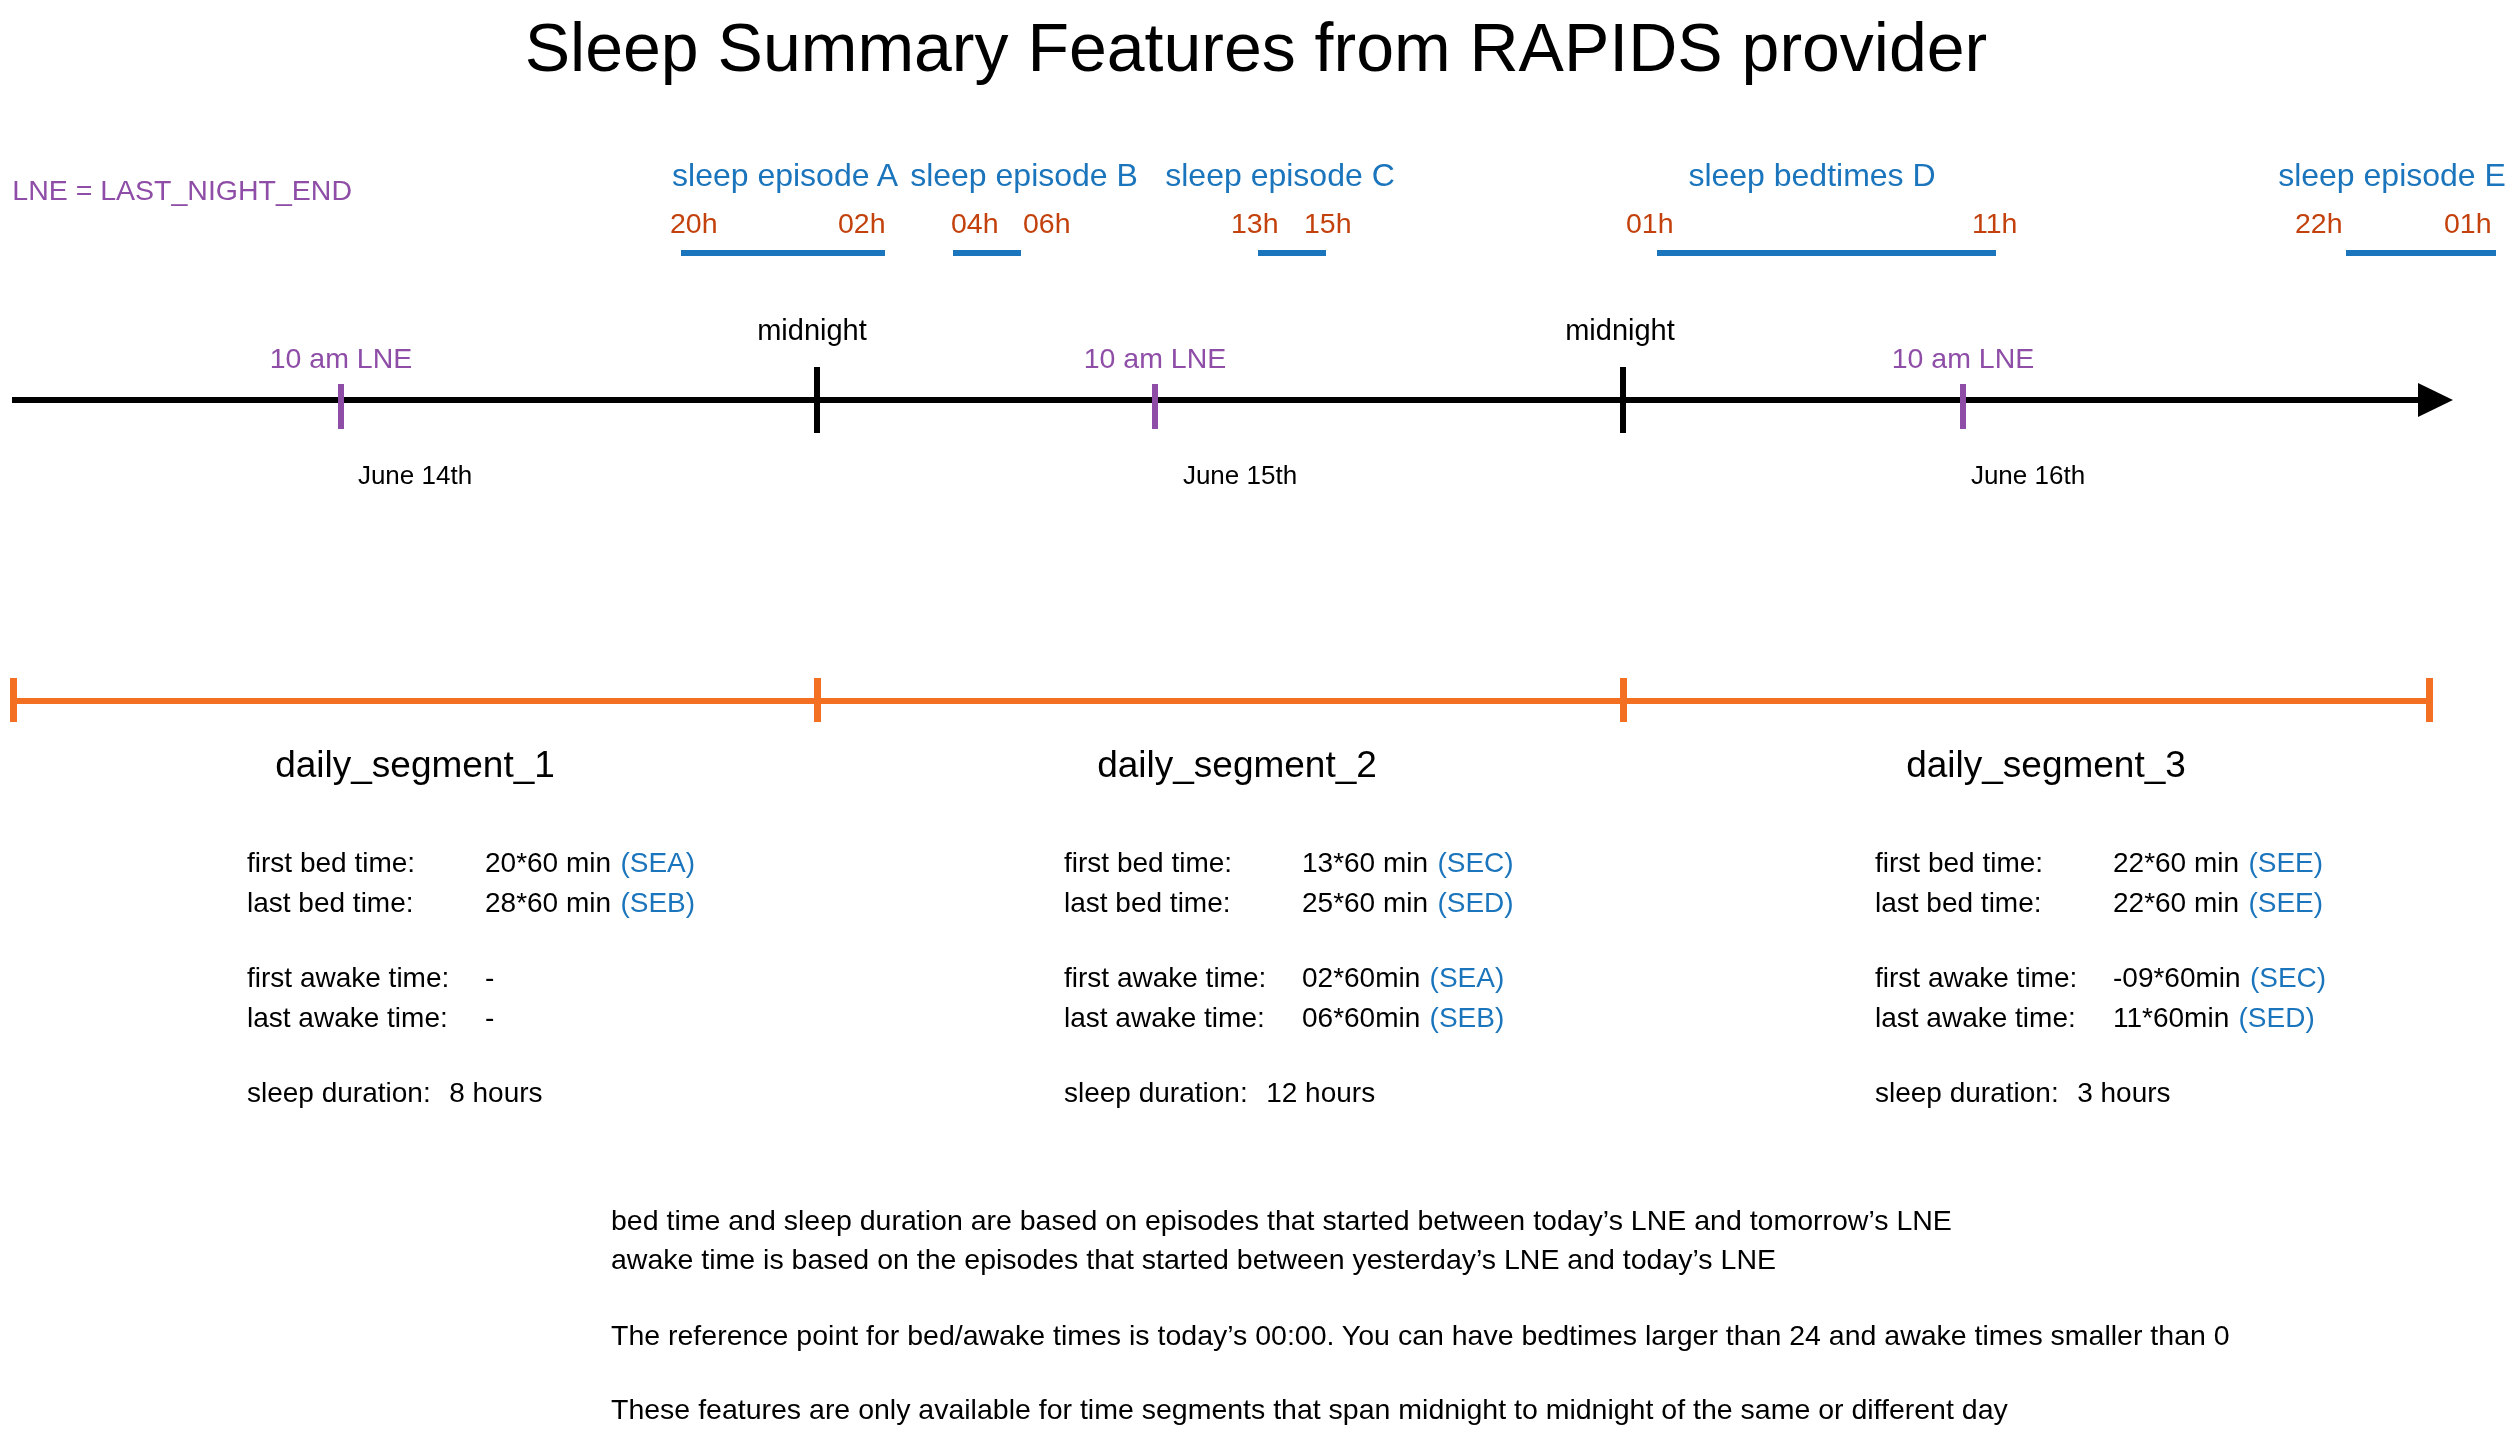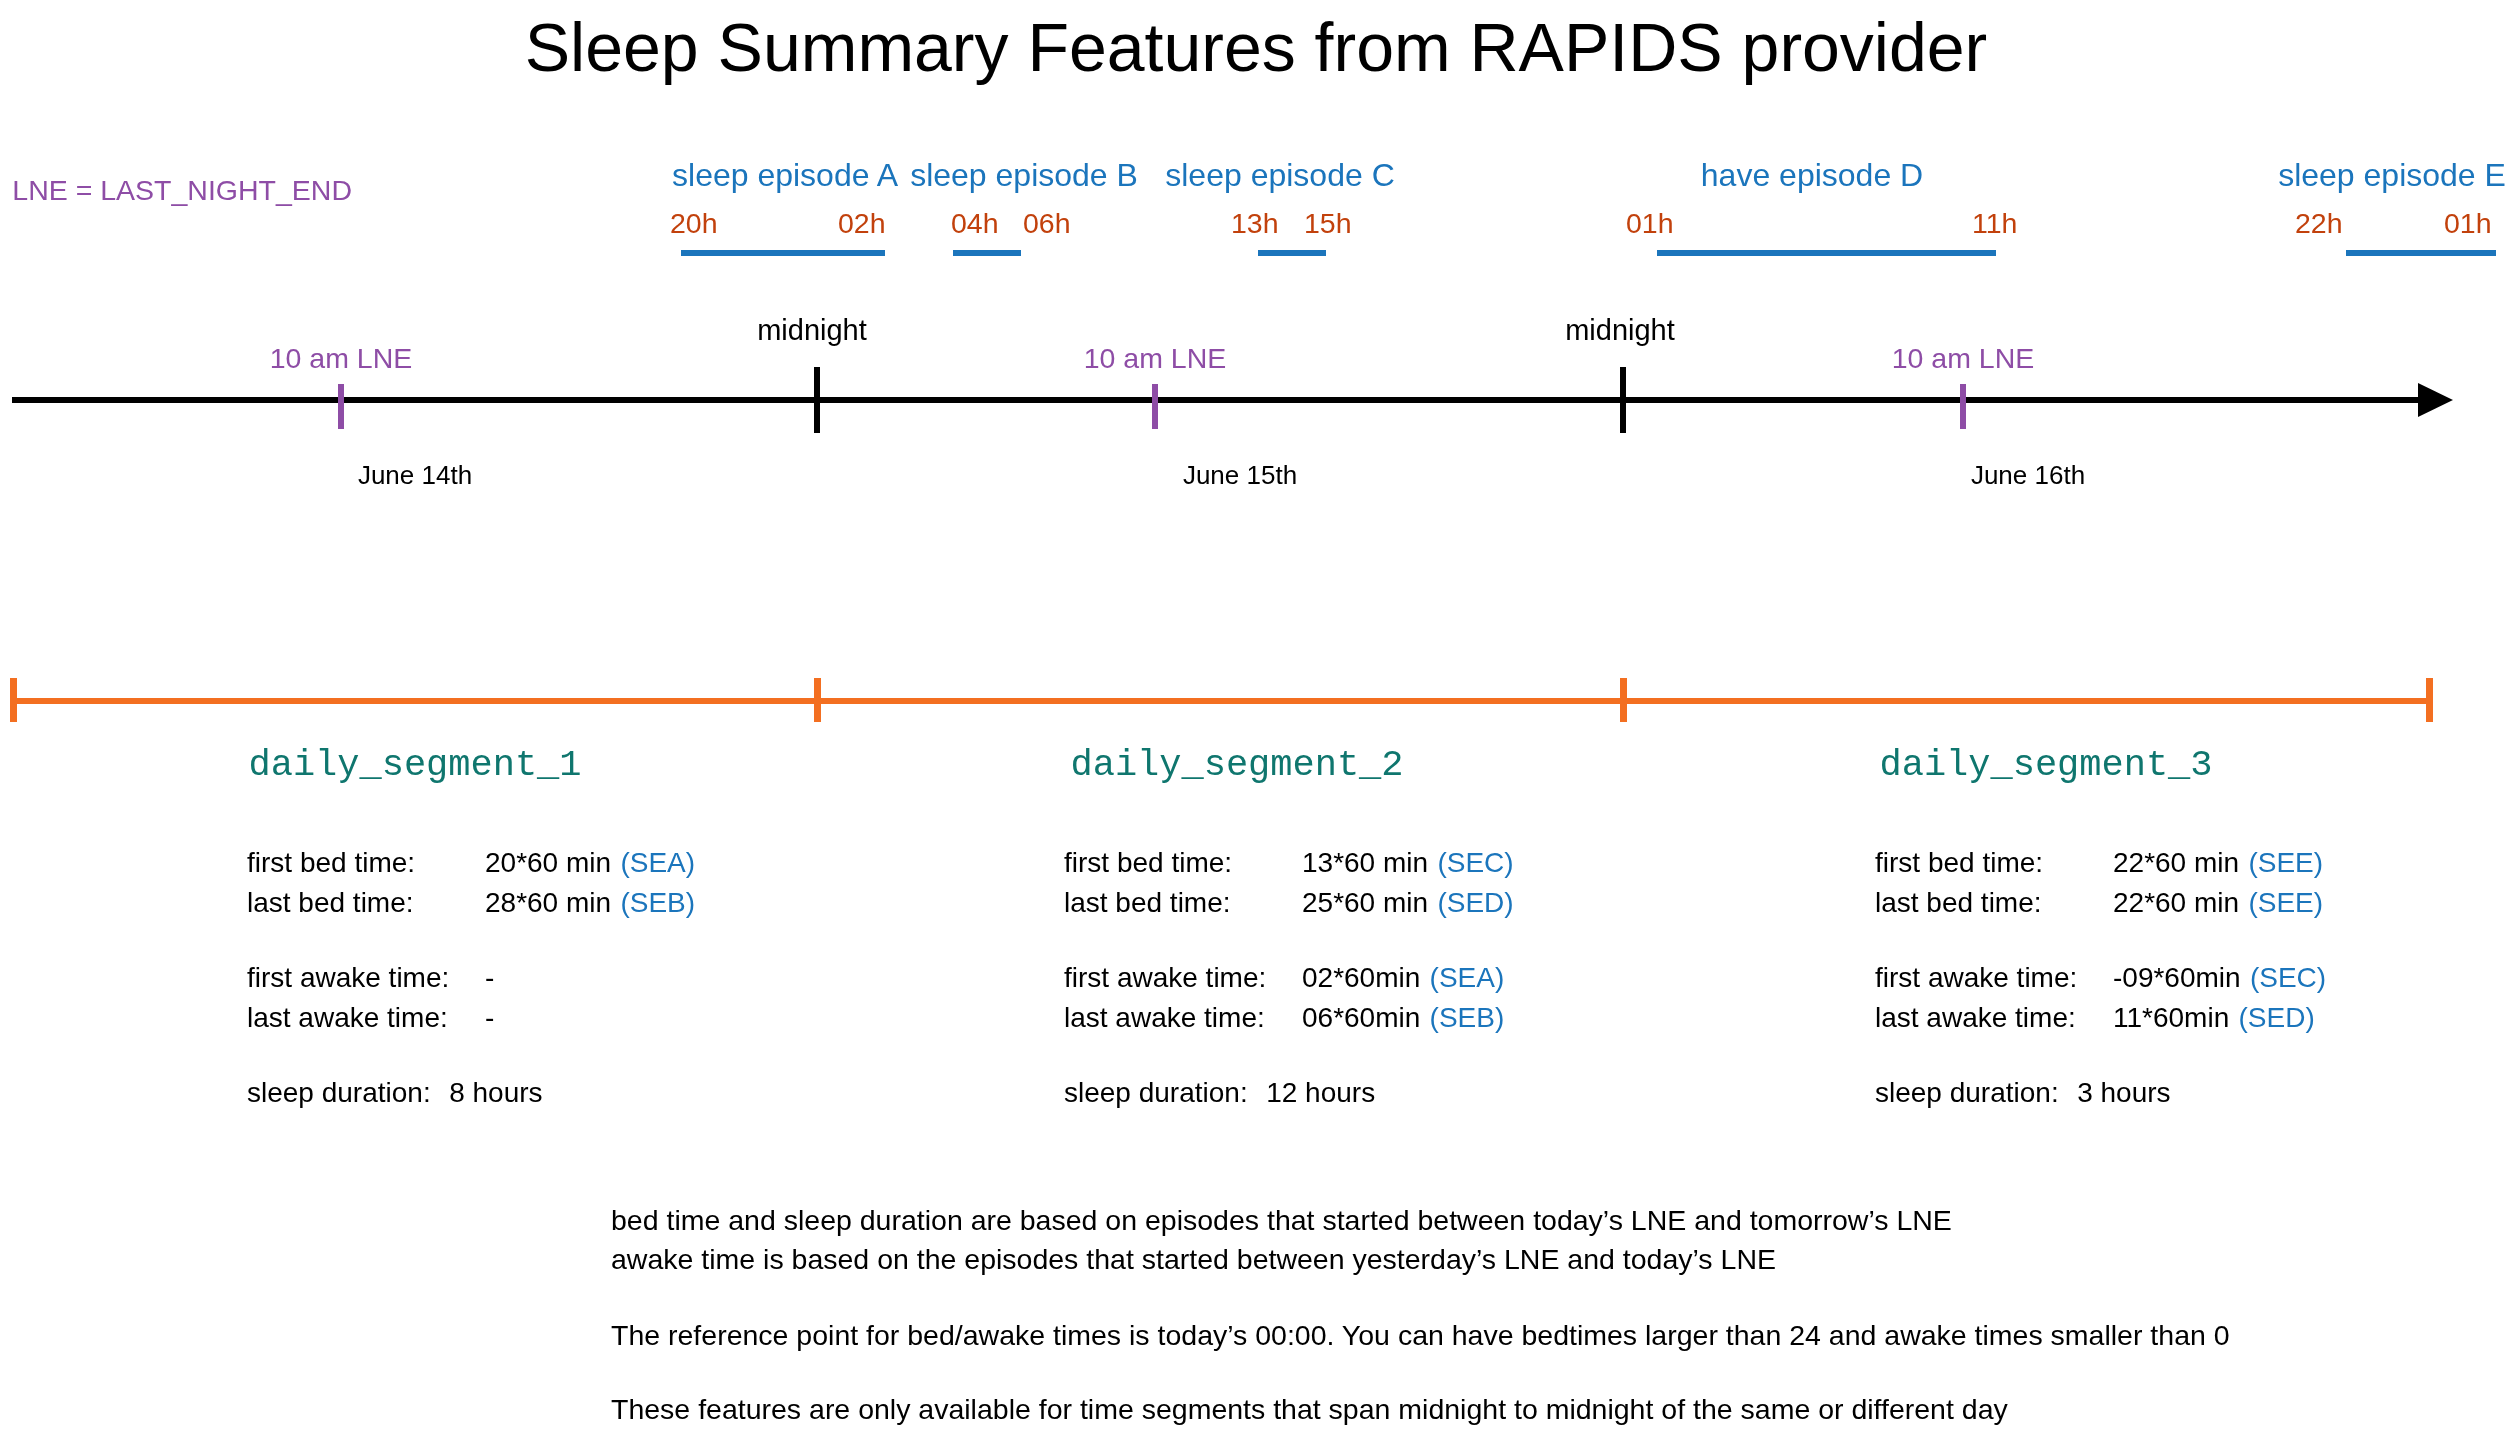--- a/index.html
+++ b/index.html
@@ -21,21 +21,21 @@
   .tl-arrow{left:2418px;top:383px;width:0;height:0;
     border-left:35px solid #000;border-top:17px solid transparent;border-bottom:17px solid transparent;}
   .tick-purple{top:384px;width:6.2px;height:45px;background:#8e4da6;}
   .lne-label{top:342px;font-size:28.5px;color:#8e4da6;white-space:nowrap;text-align:center;}
   .tick-black{top:367px;width:6.2px;height:66px;background:#000;}
   .midnight-label{top:314px;font-size:29px;white-space:nowrap;}
   .date-label{top:460px;font-size:26px;white-space:nowrap;}
   
   .seg-line{left:12.3px;top:698px;width:2420px;height:6.2px;background:#f36f21;}
   .seg-tick{top:678px;width:7px;height:44px;background:#f36f21;}
-  .seg-name{top:744px;font-size:37px;color:#0f766e;white-space:nowrap;font-family:Liberation Mono, monospace;}
+  .seg-name{top:744px;font-size:37px;color:#000000;white-space:nowrap;}
   
   .details{top:847px;font-size:28px;margin-left:16px;}
   .drow{display:flex;height:40px;align-items:flex-start;white-space:nowrap;}
   .dlabel{min-width:238px;}
   .dlabel.dur{min-width:0;margin-right:18.5px;}
   .dcode{margin-left:9.3px;color:#1b75bc;}
   .dgap{height:35px;}
   
   .note{left:611px;font-size:28.5px;white-space:nowrap;}
 </style>
@@ -53,21 +53,21 @@
 <div class="abs ep-name center-x" style="left:1024px">sleep episode B</div>
 <div class="abs ep-time" style="left:951px">04h</div>
 <div class="abs ep-time" style="left:1023px">06h</div>
 <div class="abs ep-line" style="left:953px;width:68px"></div>
 
 <div class="abs ep-name center-x" style="left:1280px">sleep episode C</div>
 <div class="abs ep-time" style="left:1231px">13h</div>
 <div class="abs ep-time" style="left:1304px">15h</div>
 <div class="abs ep-line" style="left:1258px;width:68px"></div>
 
-<div class="abs ep-name center-x" style="left:1812px">have episode D</div>
+<div class="abs ep-name center-x" style="left:1812px">sleep bedtimes D</div>
 <div class="abs ep-time" style="left:1626px">01h</div>
 <div class="abs ep-time" style="left:1972px">11h</div>
 <div class="abs ep-line" style="left:1657px;width:339px"></div>
 
 <div class="abs ep-name center-x" style="left:2392px">sleep episode E</div>
 <div class="abs ep-time" style="left:2295px">22h</div>
 <div class="abs ep-time" style="left:2444px">01h</div>
 <div class="abs ep-line" style="left:2346px;width:150px"></div>
 
 <div class="abs tl-line"></div>

